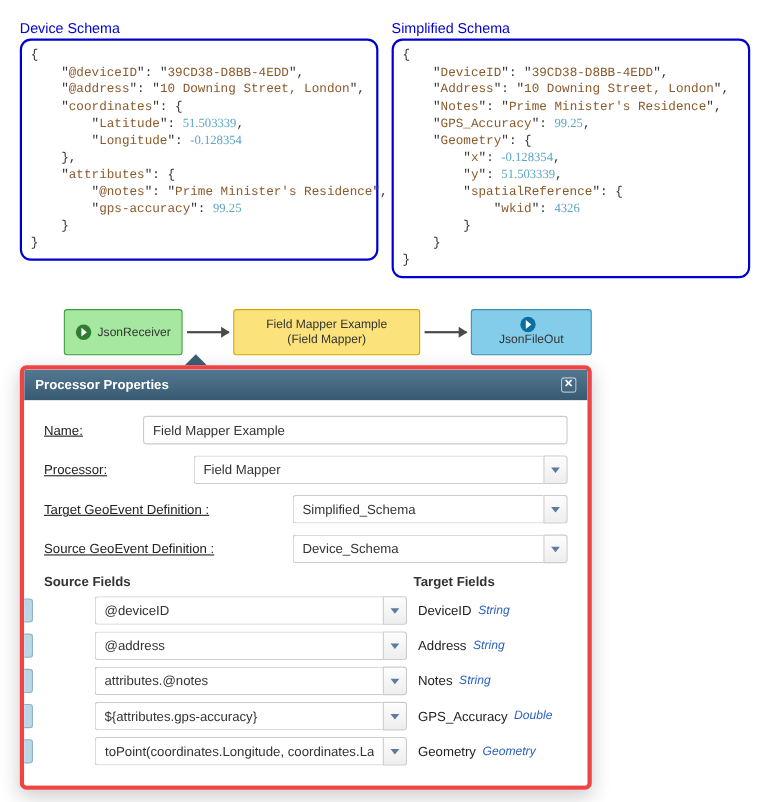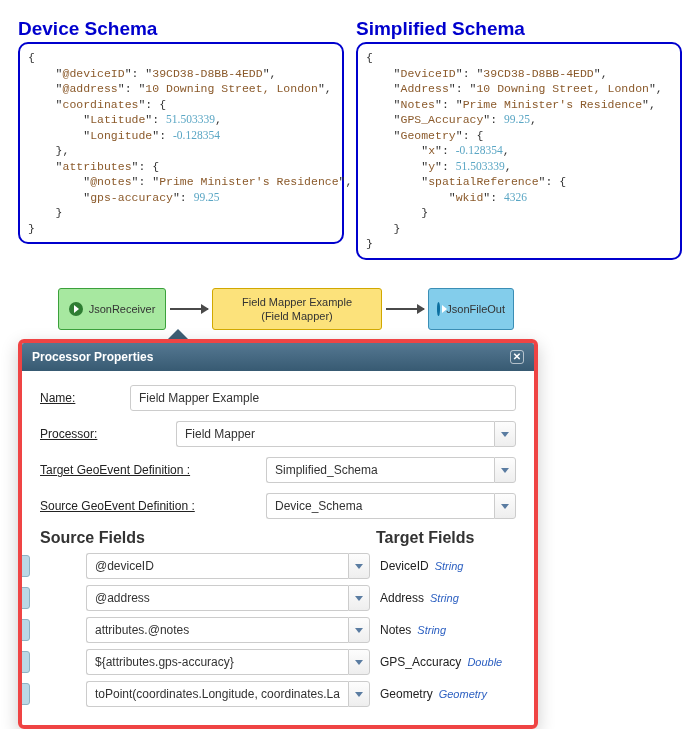--- a/index.html
+++ b/index.html
@@ -16,22 +16,22 @@
     display: flex;
     gap: 12px;
     margin-bottom: 28px;
   }
   .schema {
     flex: 1;
     min-width: 0;
   }
   .schema-title {
     color: #0000cd;
-    font-size: 19px;
-    font-weight: bold;
+    font-size: 13px;
+    font-weight: normal;
     margin-bottom: 2px;
   }
   .schema-box {
     border: 2px solid #0000cd;
     border-radius: 10px;
     padding: 6px 8px;
     font-family: "Courier New", monospace;
     font-size: 11.5px;
     line-height: 1.35;
     white-space: pre;
@@ -67,21 +67,22 @@
   }
   .node.yellow {
     background: #FCE27B;
     border-color: #D1A800;
     width: 170px;
     flex-direction: column;
   }
   .node.blue {
     background: #83CDEB;
     border-color: #3B8EB5;
-    width: 86px;
+    width: 110px;
+    flex-direction: column;
   }
   .play-icon {
     display: inline-block;
     width: 14px;
     height: 14px;
     border-radius: 50%;
     background: #2E7D32;
     margin-right: 6px;
     position: relative;
     vertical-align: middle;
@@ -189,21 +190,21 @@
     border-left: 4px solid transparent;
     border-right: 4px solid transparent;
     border-top: 5px solid #5a7ca1;
   }
 
   .cols-head {
     display: flex;
     margin-top: 8px;
     margin-bottom: 6px;
     font-weight: bold;
-    font-size: 16px;
+    font-size: 12px;
   }
   .cols-head .sf { margin-left: 0; flex: 0 0 330px; }
   .cols-head .tf { flex: 1; text-align: left; padding-left:6px; }
 
   .map-row {
     display: flex;
     align-items: center;
     margin-bottom: 6px;
     margin-left: -66px;
   }

